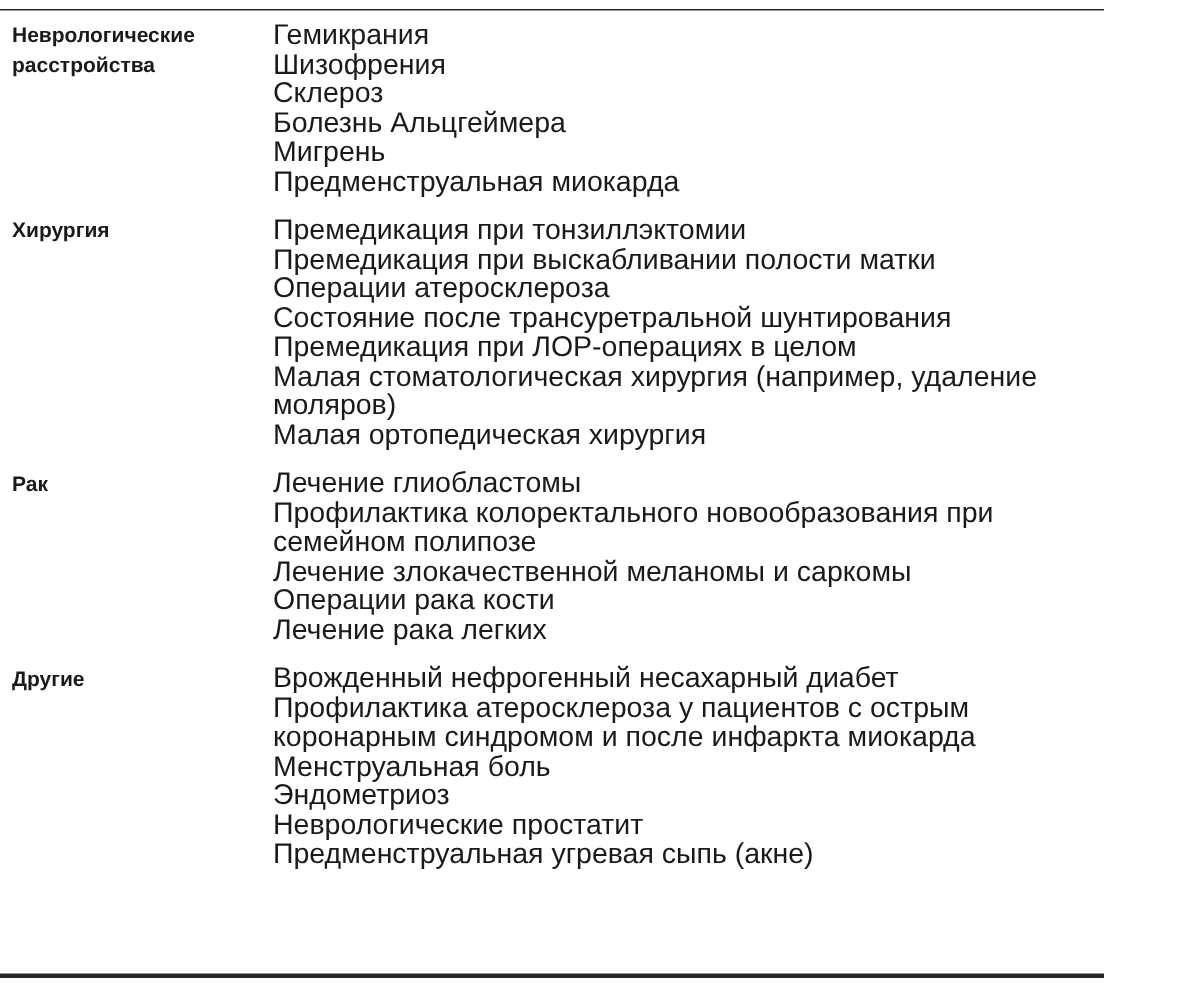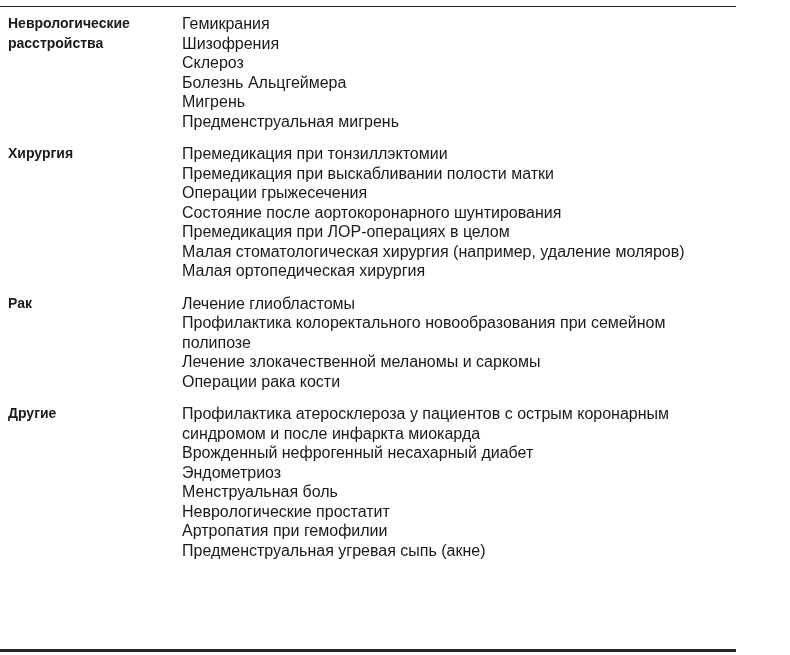--- a/index.html
+++ b/index.html
@@ -43,70 +43,70 @@
     font-size: 14px;
     line-height: 19.5px;
     padding-right: 14px;
     box-sizing: border-box;
   }
   .items {
     flex: 1;
     min-width: 0;
   }
   .item {
-    font-size: 16px;
+    font-size: 19px;
     line-height: 19.5px;
   }
 </style>
 </head>
 <body>
 
 <div class="page">
   <div class="indications-table" id="table-root">
   <div class="section">
     <div class="category">Неврологические расстройства</div>
     <div class="items">
           <div class="item">Гемикрания</div>
           <div class="item">Шизофрения</div>
           <div class="item">Склероз</div>
           <div class="item">Болезнь Альцгеймера</div>
           <div class="item">Мигрень</div>
-          <div class="item">Предменструальная мигрень</div>
+          <div class="item">Предменструальная миокарда</div>
         </div>
   </div>
 
   <div class="section">
     <div class="category">Хирургия</div>
     <div class="items">
           <div class="item">Премедикация при тонзиллэктомии</div>
           <div class="item">Премедикация при выскабливании полости матки</div>
-          <div class="item">Операции грыжесечения</div>
-          <div class="item">Состояние после аортокоронарного шунтирования</div>
+          <div class="item">Операции атеросклероза</div>
+          <div class="item">Состояние после трансуретральной шунтирования</div>
           <div class="item">Премедикация при ЛОР-операциях в целом</div>
           <div class="item">Малая стоматологическая хирургия (например, удаление моляров)</div>
           <div class="item">Малая ортопедическая хирургия</div>
         </div>
   </div>
 
   <div class="section">
     <div class="category">Рак</div>
     <div class="items">
           <div class="item">Лечение глиобластомы</div>
           <div class="item">Профилактика колоректального новообразования при семейном полипозе</div>
           <div class="item">Лечение злокачественной меланомы и саркомы</div>
           <div class="item">Операции рака кости</div>
+          <div class="item">Лечение рака легких</div>
         </div>
   </div>
 
   <div class="section">
     <div class="category">Другие</div>
     <div class="items">
+          <div class="item">Врожденный нефрогенный несахарный диабет</div>
           <div class="item">Профилактика атеросклероза у пациентов с острым коронарным синдромом и после инфаркта миокарда</div>
-          <div class="item">Врожденный нефрогенный несахарный диабет</div>
+          <div class="item">Менструальная боль</div>
           <div class="item">Эндометриоз</div>
-          <div class="item">Менструальная боль</div>
           <div class="item">Неврологические простатит</div>
-          <div class="item">Артропатия при гемофилии</div>
           <div class="item">Предменструальная угревая сыпь (акне)</div>
         </div>
   </div>
 </div>
 </div>
 
 </body></html>

